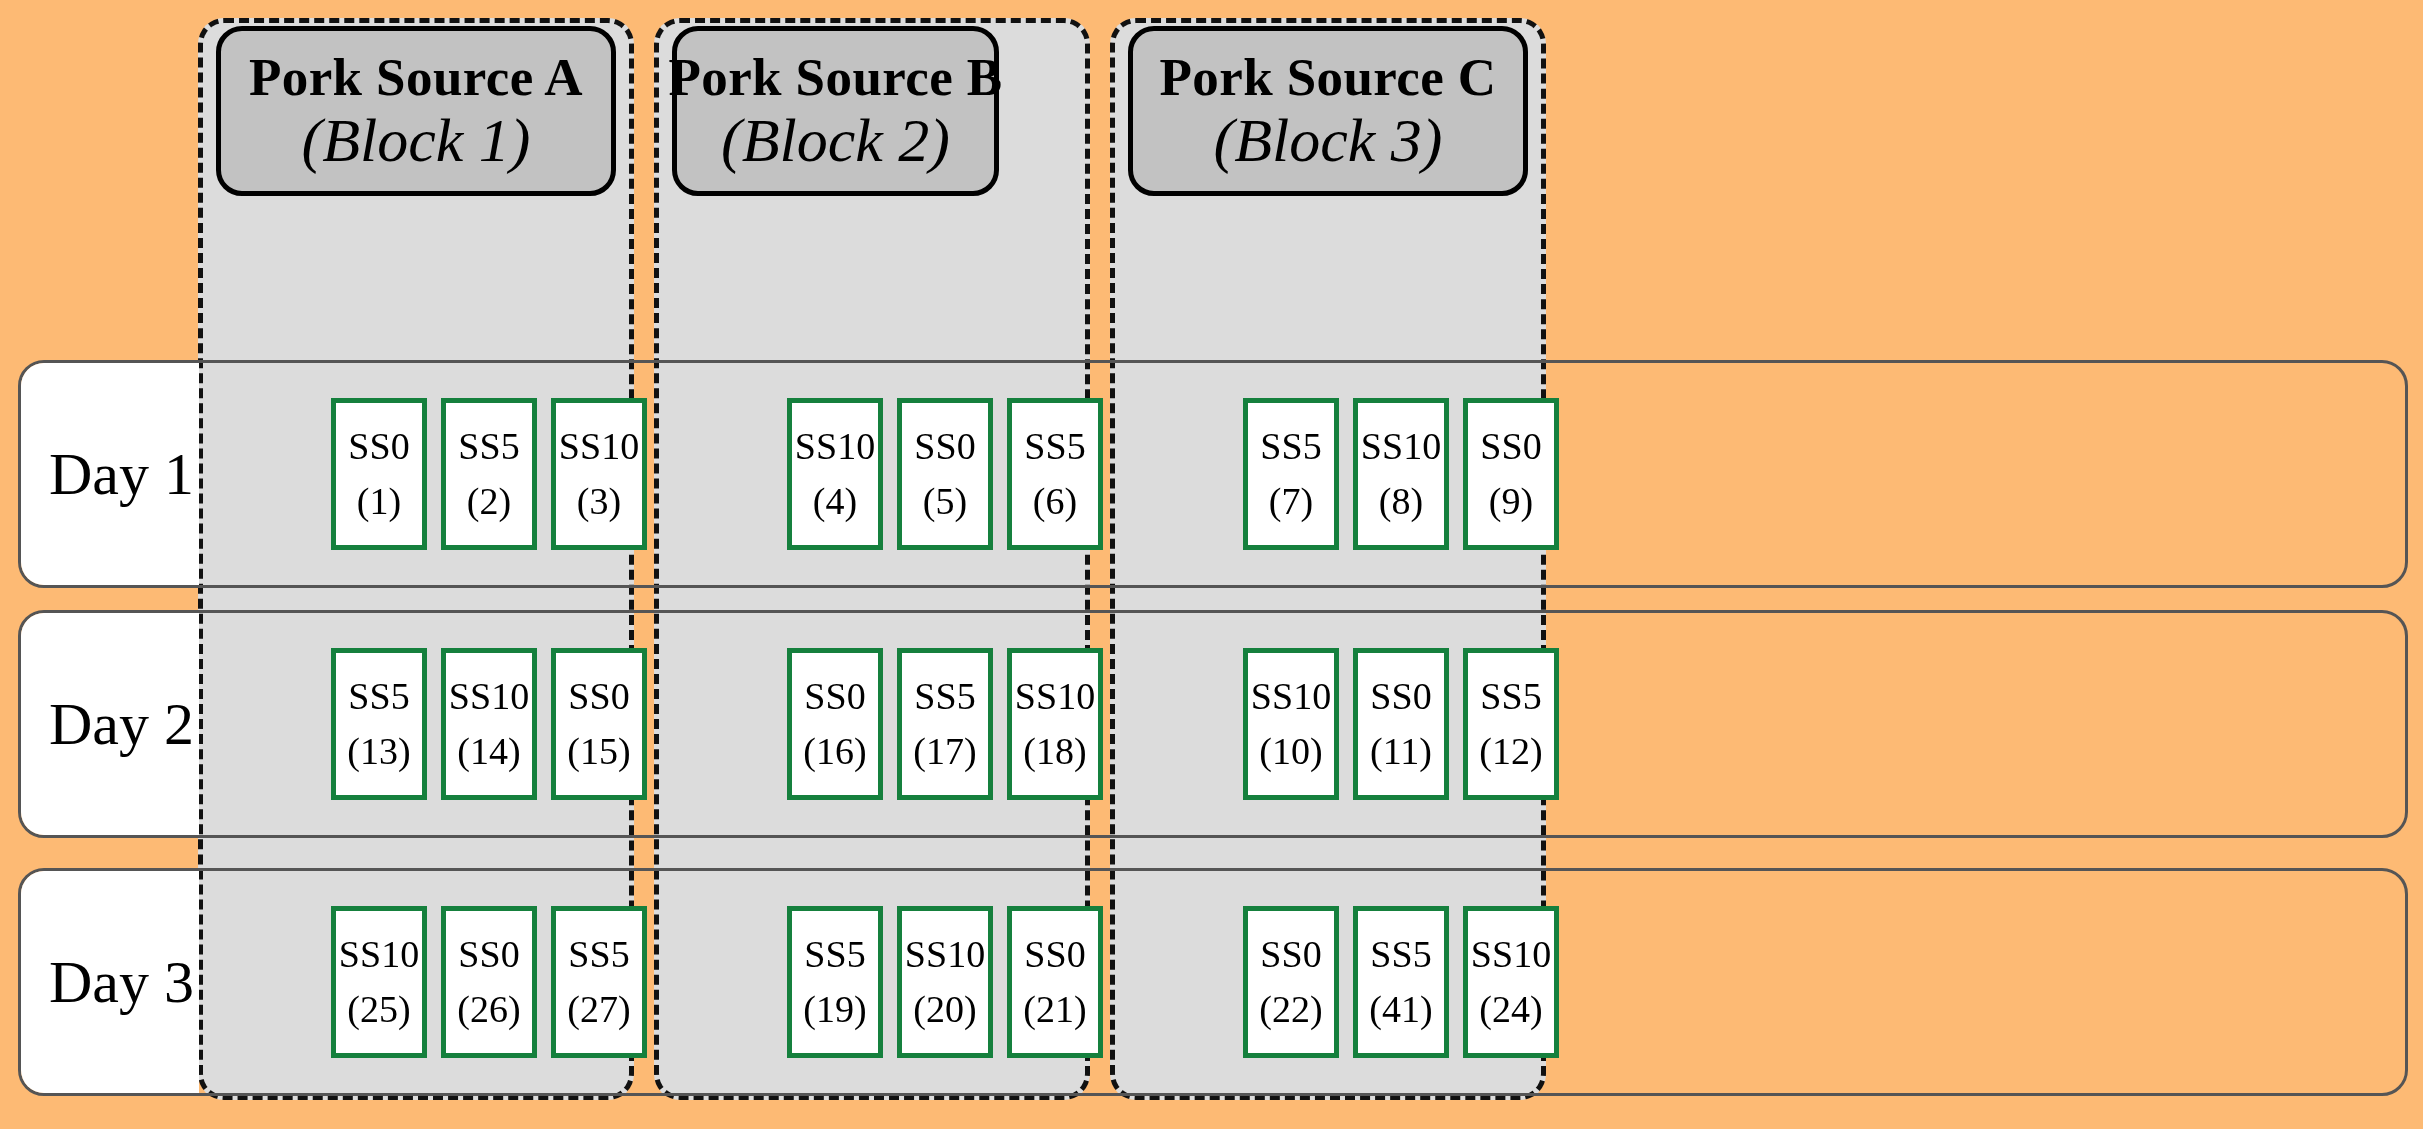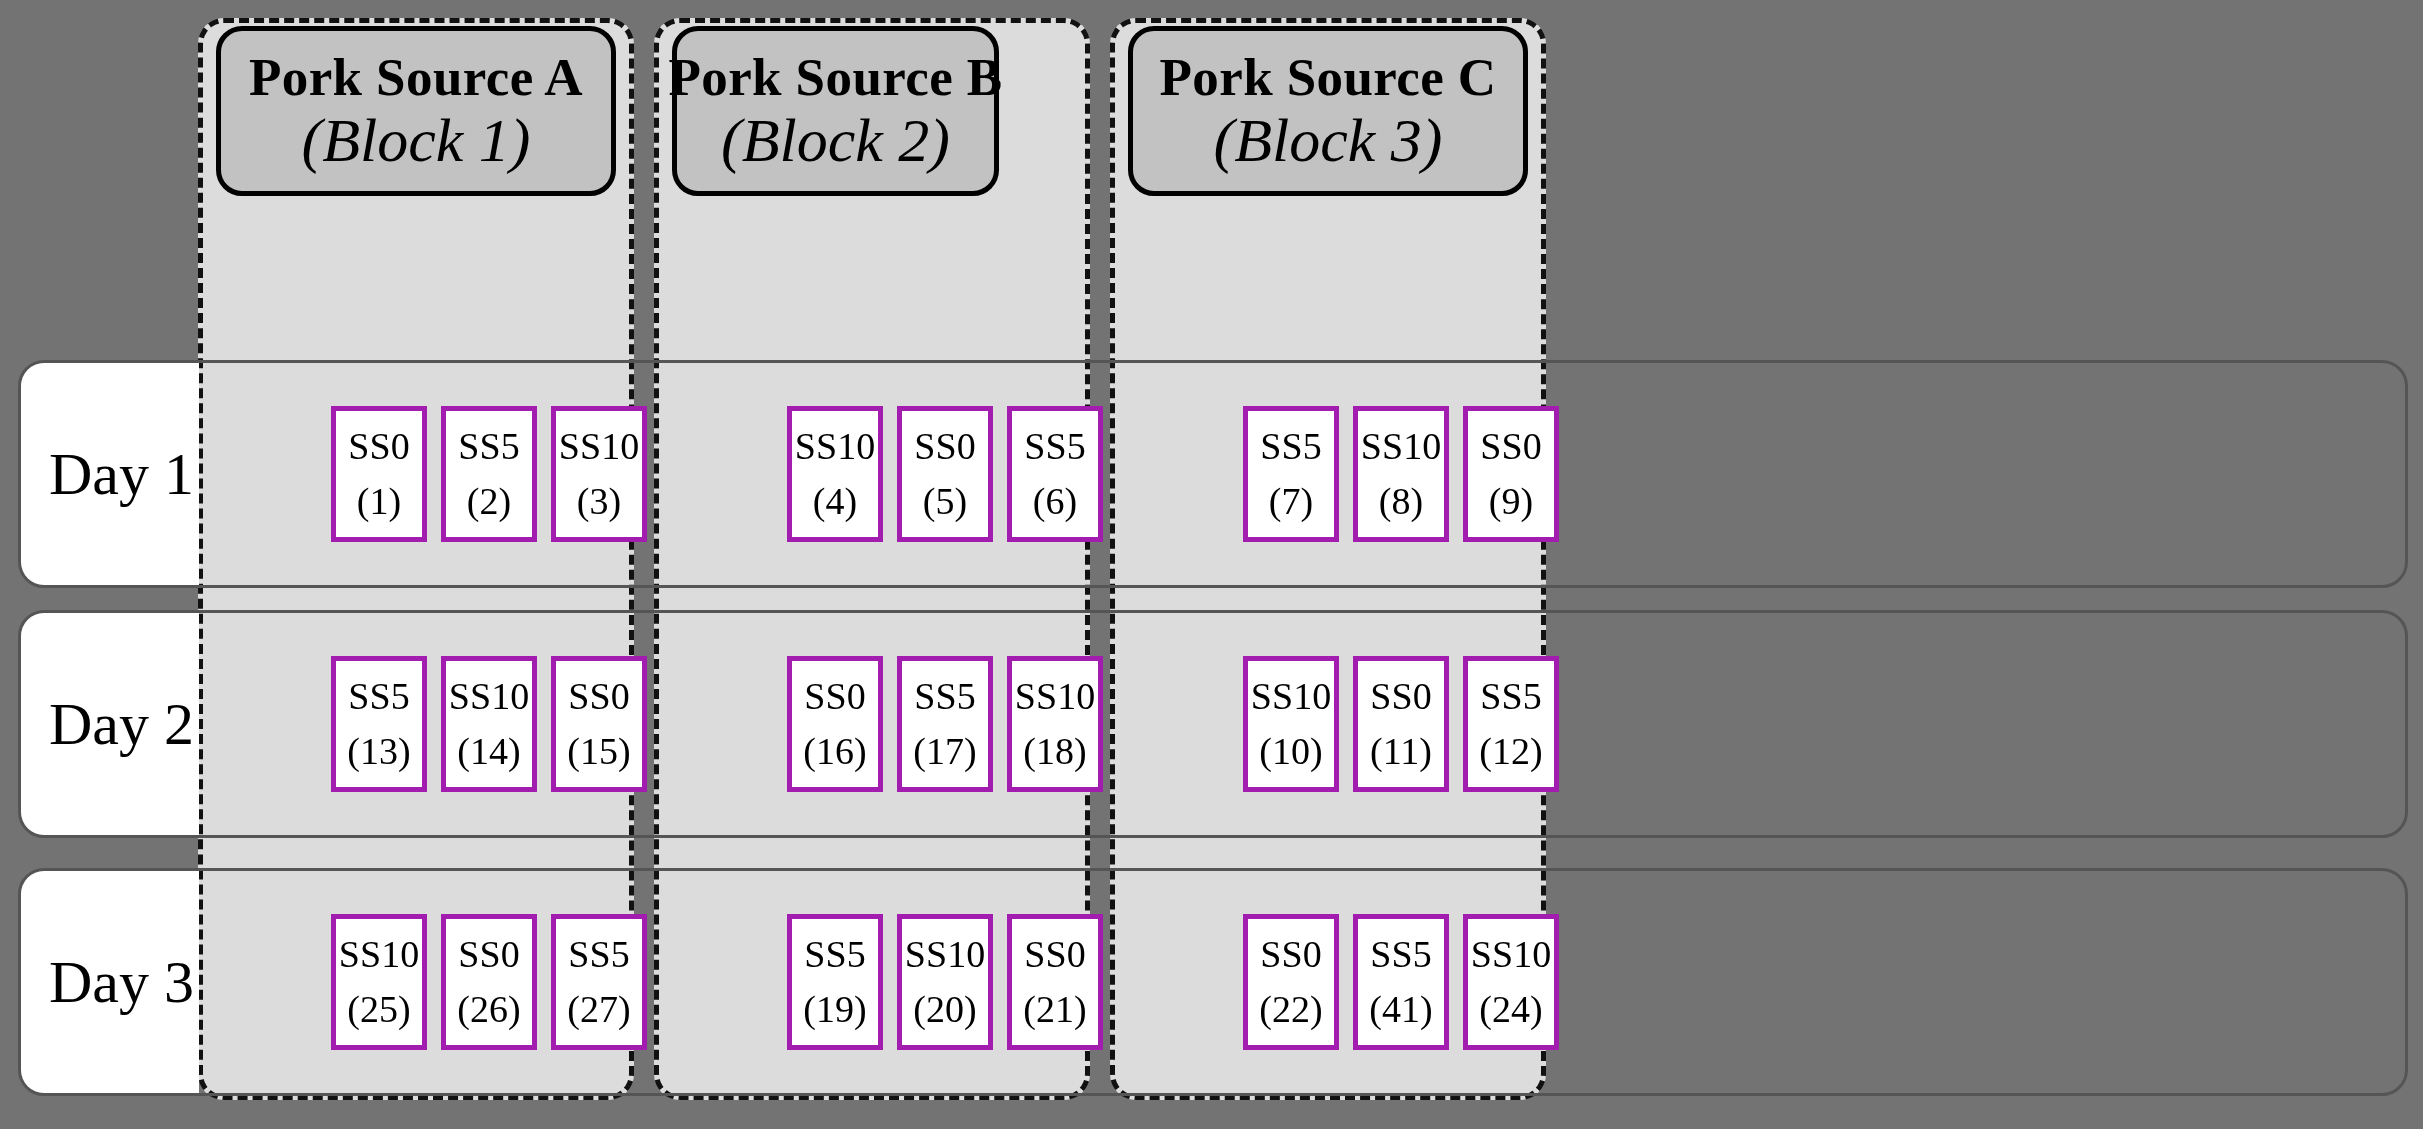--- a/index.html
+++ b/index.html
@@ -8,21 +8,21 @@
     background: #ffffff;
   }
   body {
     font-family: "Liberation Serif", "DejaVu Serif", serif;
   }
 
   #stage {
     position: relative;
     width: 2423px;
     height: 1129px;
-    background: #737373;
+    background: #fdba74;
     overflow: hidden;
   }
 
   
   .block-col {
     position: absolute;
     top: 18px;
     height: 1082px;
     background: #dcdcdc;
     border: 5px dashed #111111;
@@ -119,23 +119,23 @@
     justify-content: space-between;
     box-sizing: border-box;
     z-index: 2;
   }
   .cells.b1 { left: 310px;  width: 316px; }
   .cells.b2 { left: 766px;  width: 316px; }
   .cells.b3 { left: 1222px; width: 316px; }
 
   .cell {
     width: 96px;
-    height: 136px;
+    height: 152px;
     background: #ffffff;
-    border: 5px solid #a21caf;
+    border: 5px solid #15803d;
     box-sizing: border-box;
     display: flex;
     flex-direction: column;
     align-items: center;
     justify-content: center;
     line-height: 1.18;
   }
   .cell-top {
     font-size: 38px;
     color: #000000;

